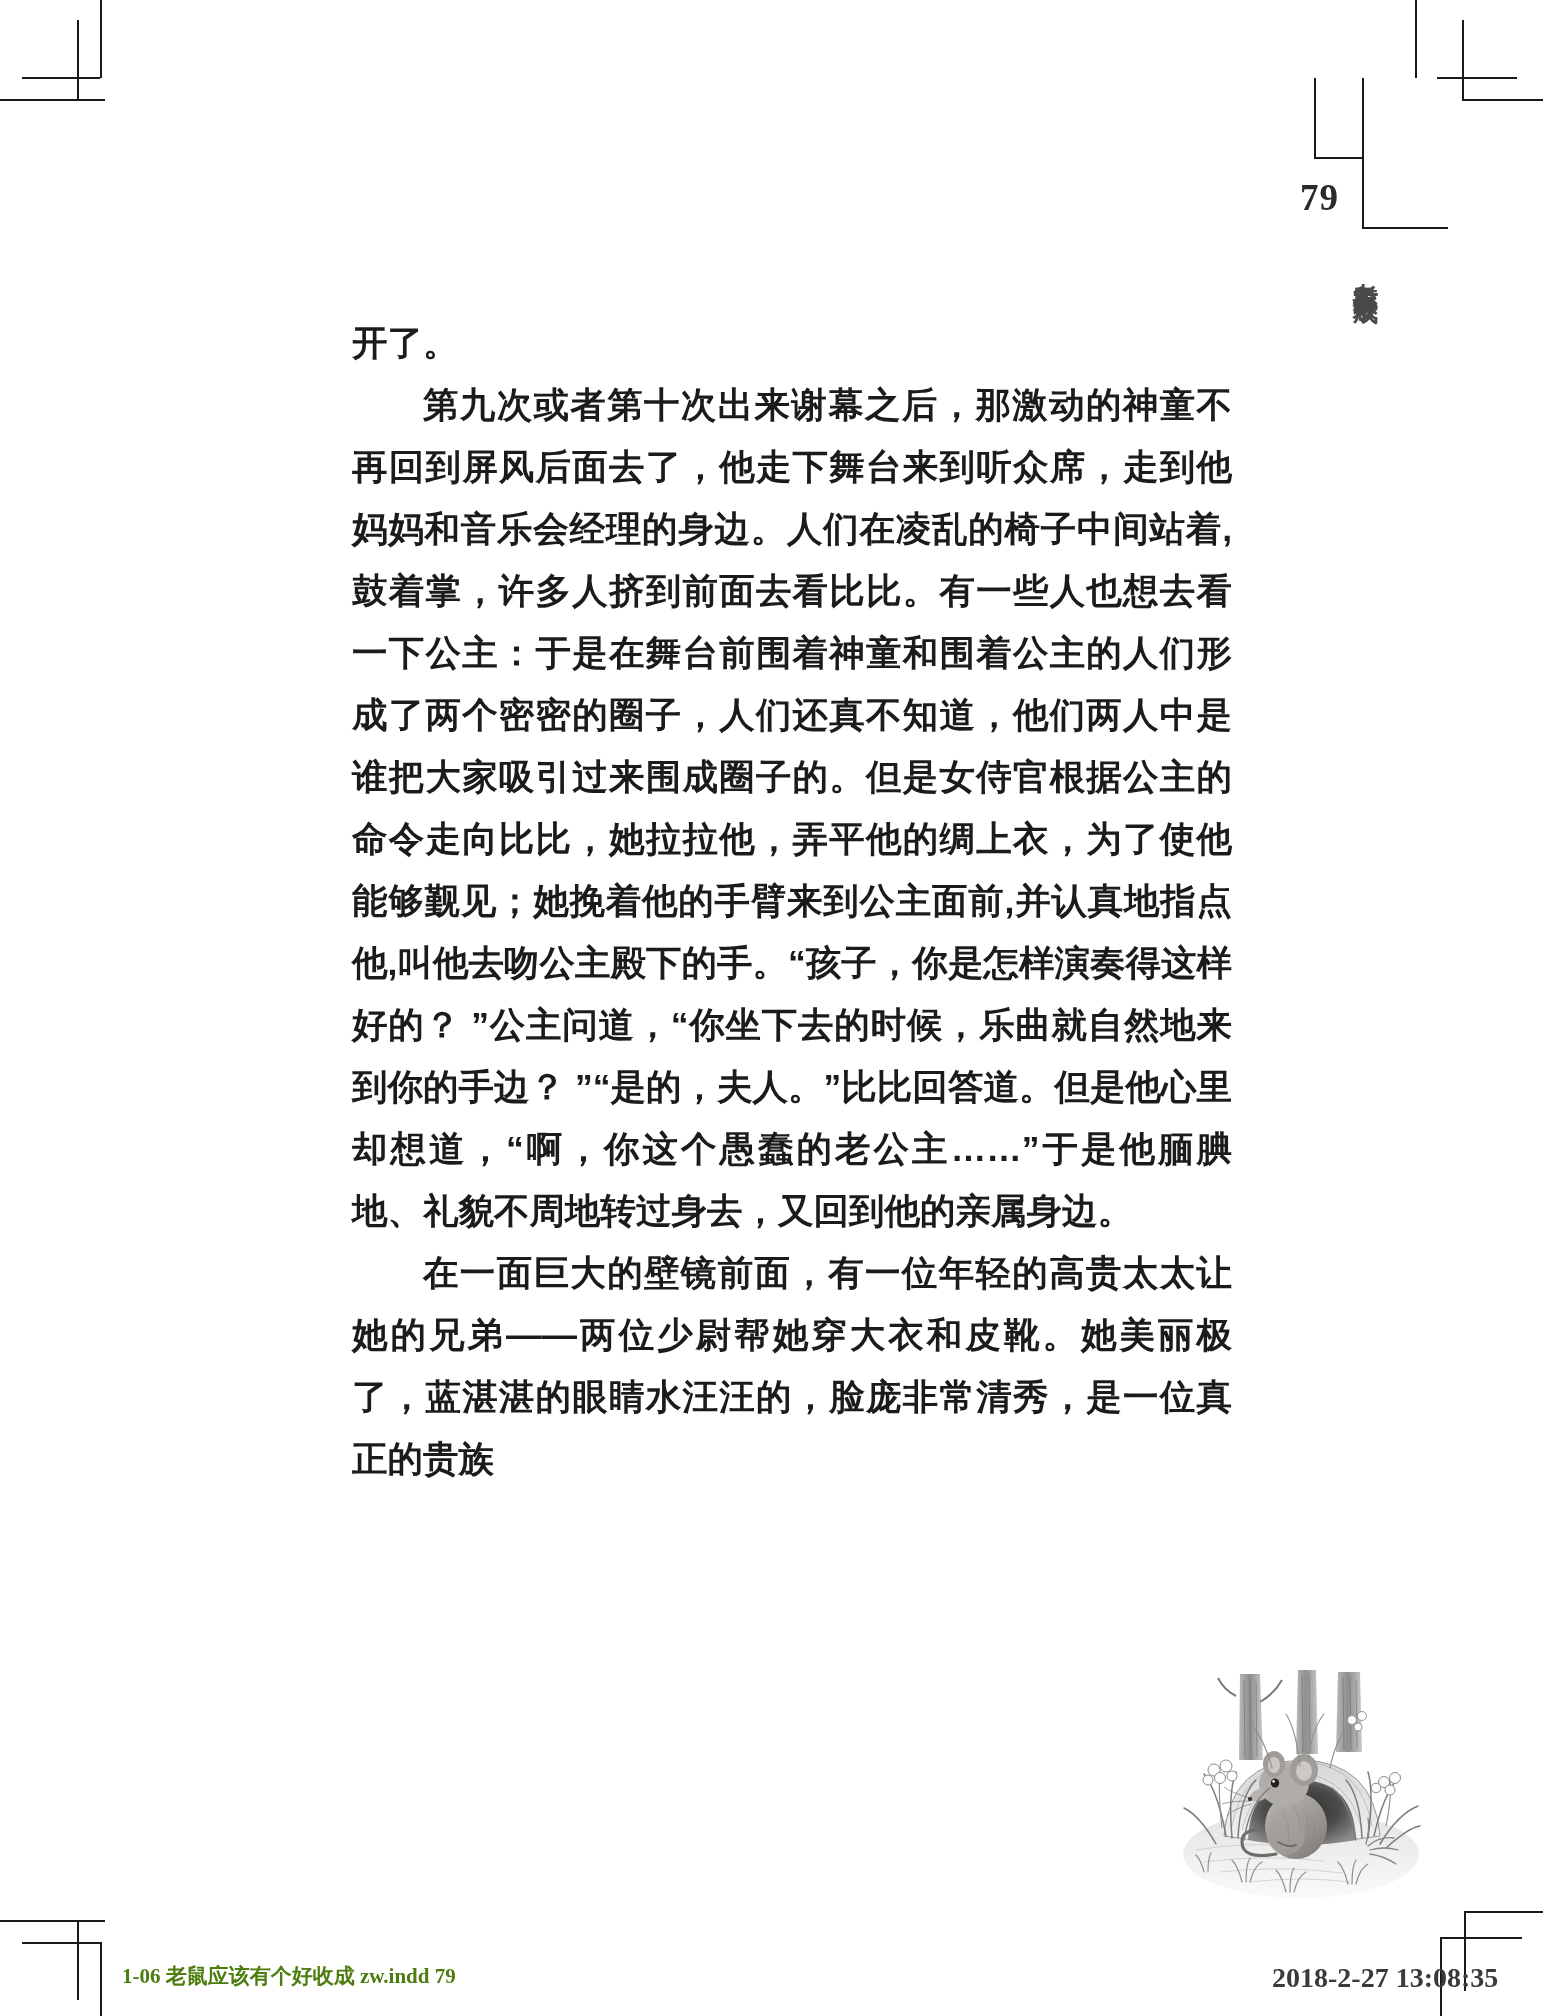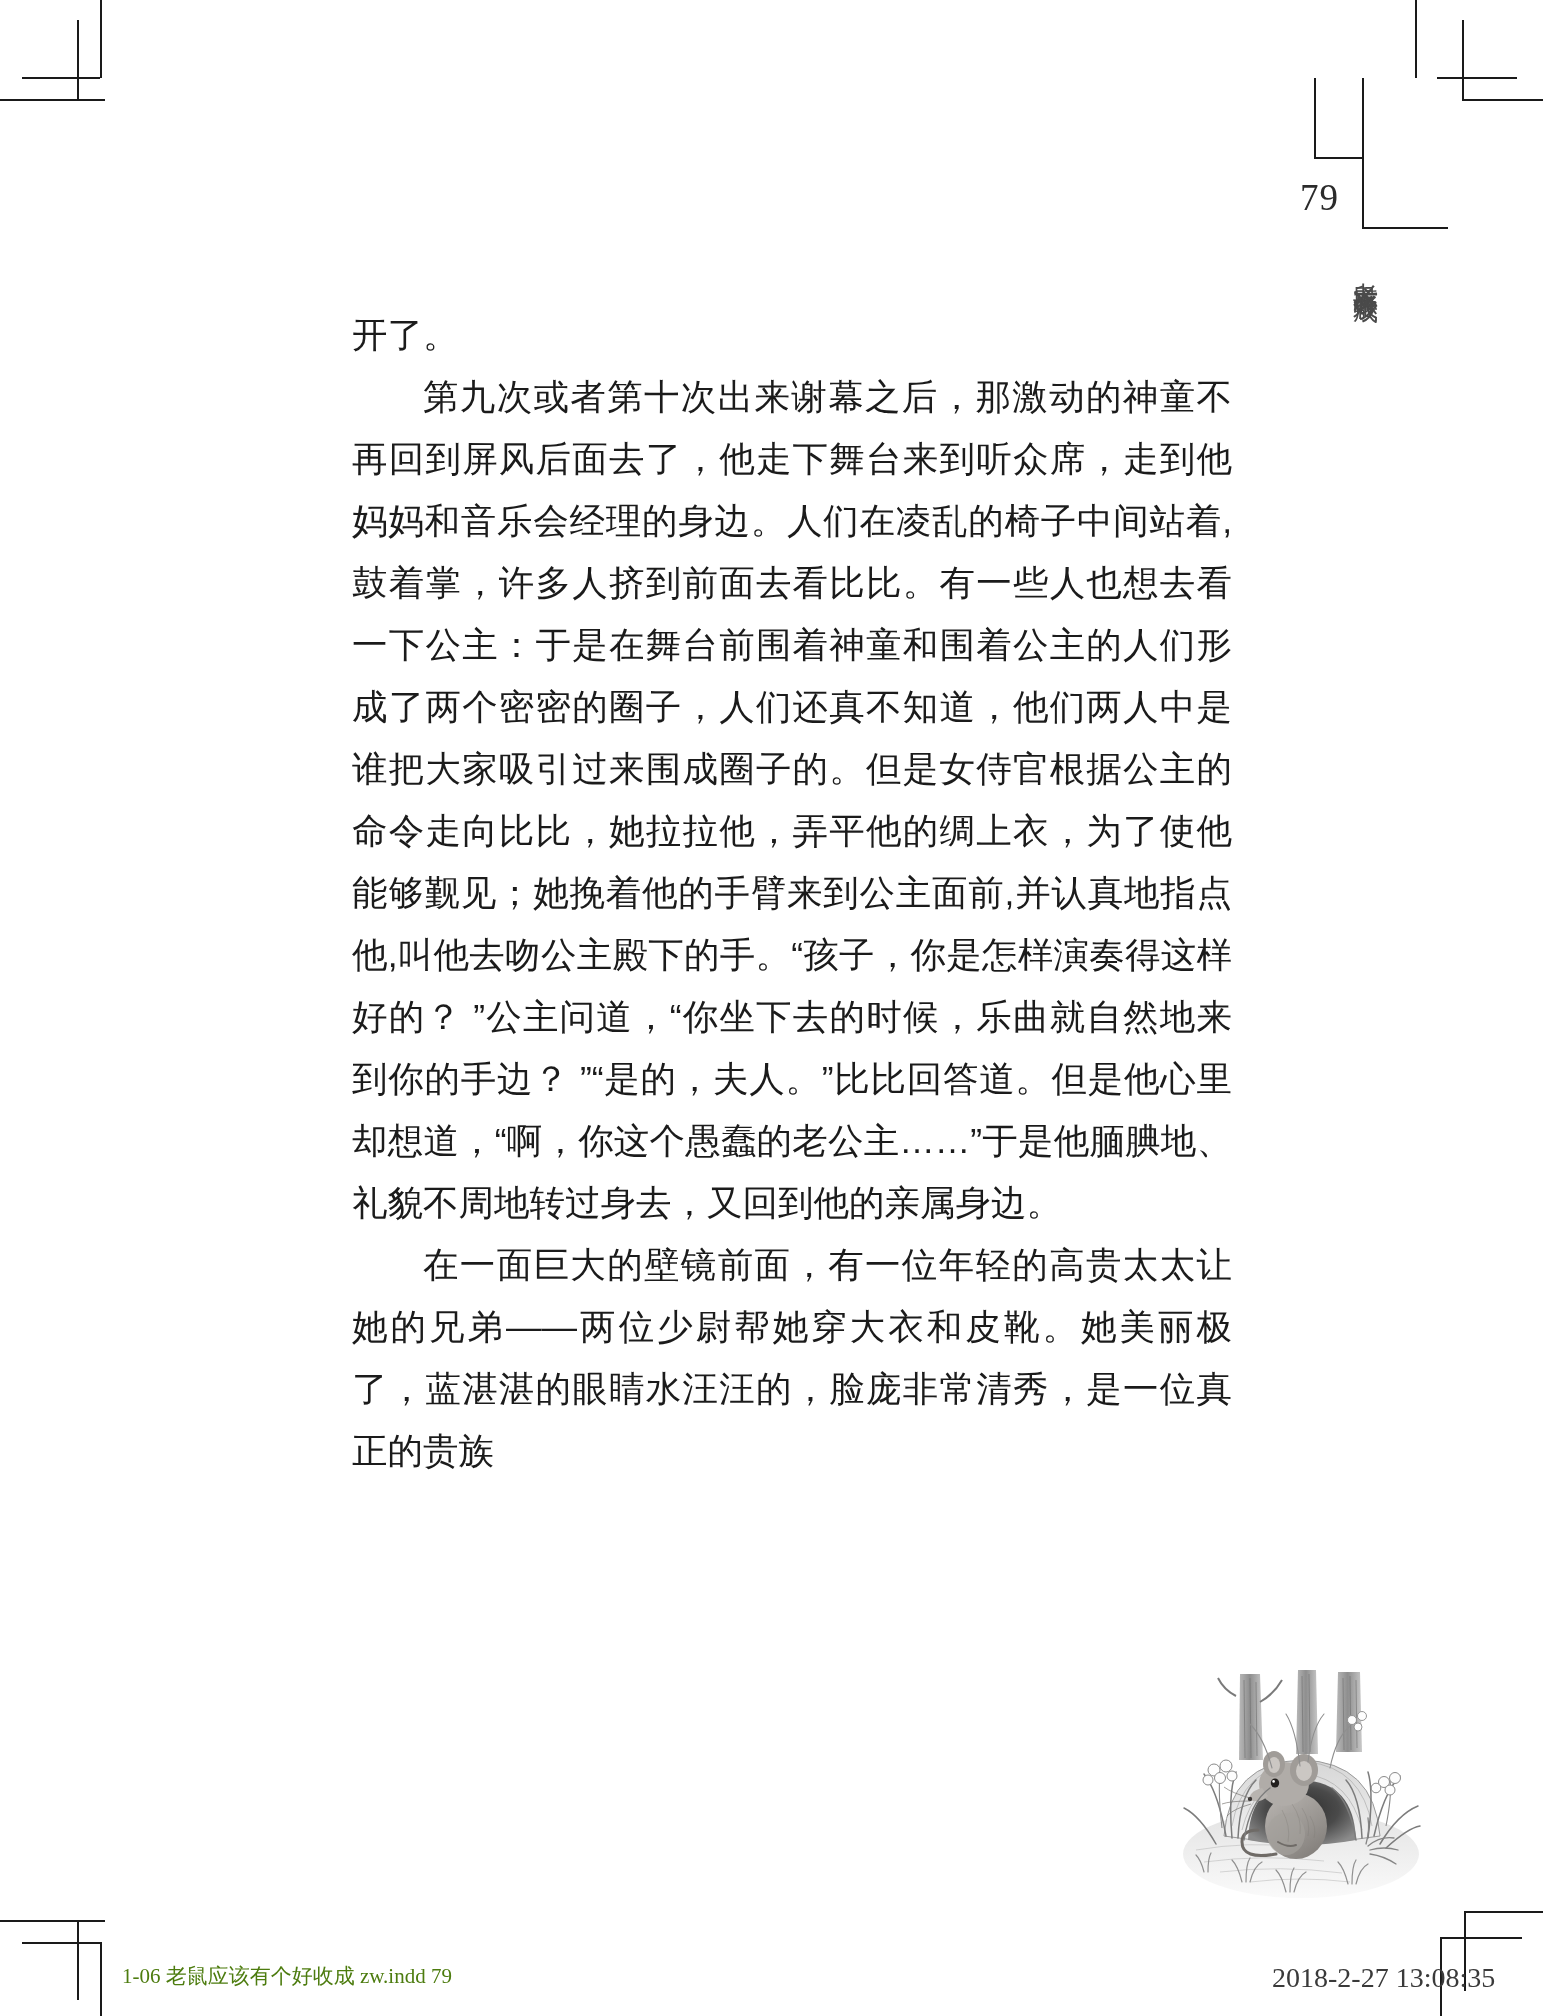--- a/index.html
+++ b/index.html
@@ -7,20 +7,21 @@
     padding: 0;
     background: #ffffff;
   }
   .page {
     position: relative;
     width: 1543px;
     height: 2016px;
     background: #ffffff;
     overflow: hidden;
     font-family: "Liberation Serif", "DejaVu Serif", serif;
+    font-weight: bold;
   }
 
   
   .cmark { position: absolute; background: #1a1a1a; }
   .cmark.h { height: 2px; }
   .cmark.v { width: 2px; }
 
   
   .folio {
     position: absolute;
@@ -44,21 +45,21 @@
     writing-mode: vertical-rl;
     text-orientation: upright;
     letter-spacing: 2px;
     font-family: "Liberation Sans", "DejaVu Sans", sans-serif;
   }
 
   
   .body-text {
     position: absolute;
     left: 352px;
-    top: 304px;
+    top: 312px;
     width: 880px;
     font-family: "Liberation Sans", "DejaVu Sans", sans-serif;
     font-size: 35.5px;
     color: #1b1b1b;
     line-height: 62px;
   }
   .body-text p {
     margin: 0;
     text-align: justify;
     text-justify: inter-character;

